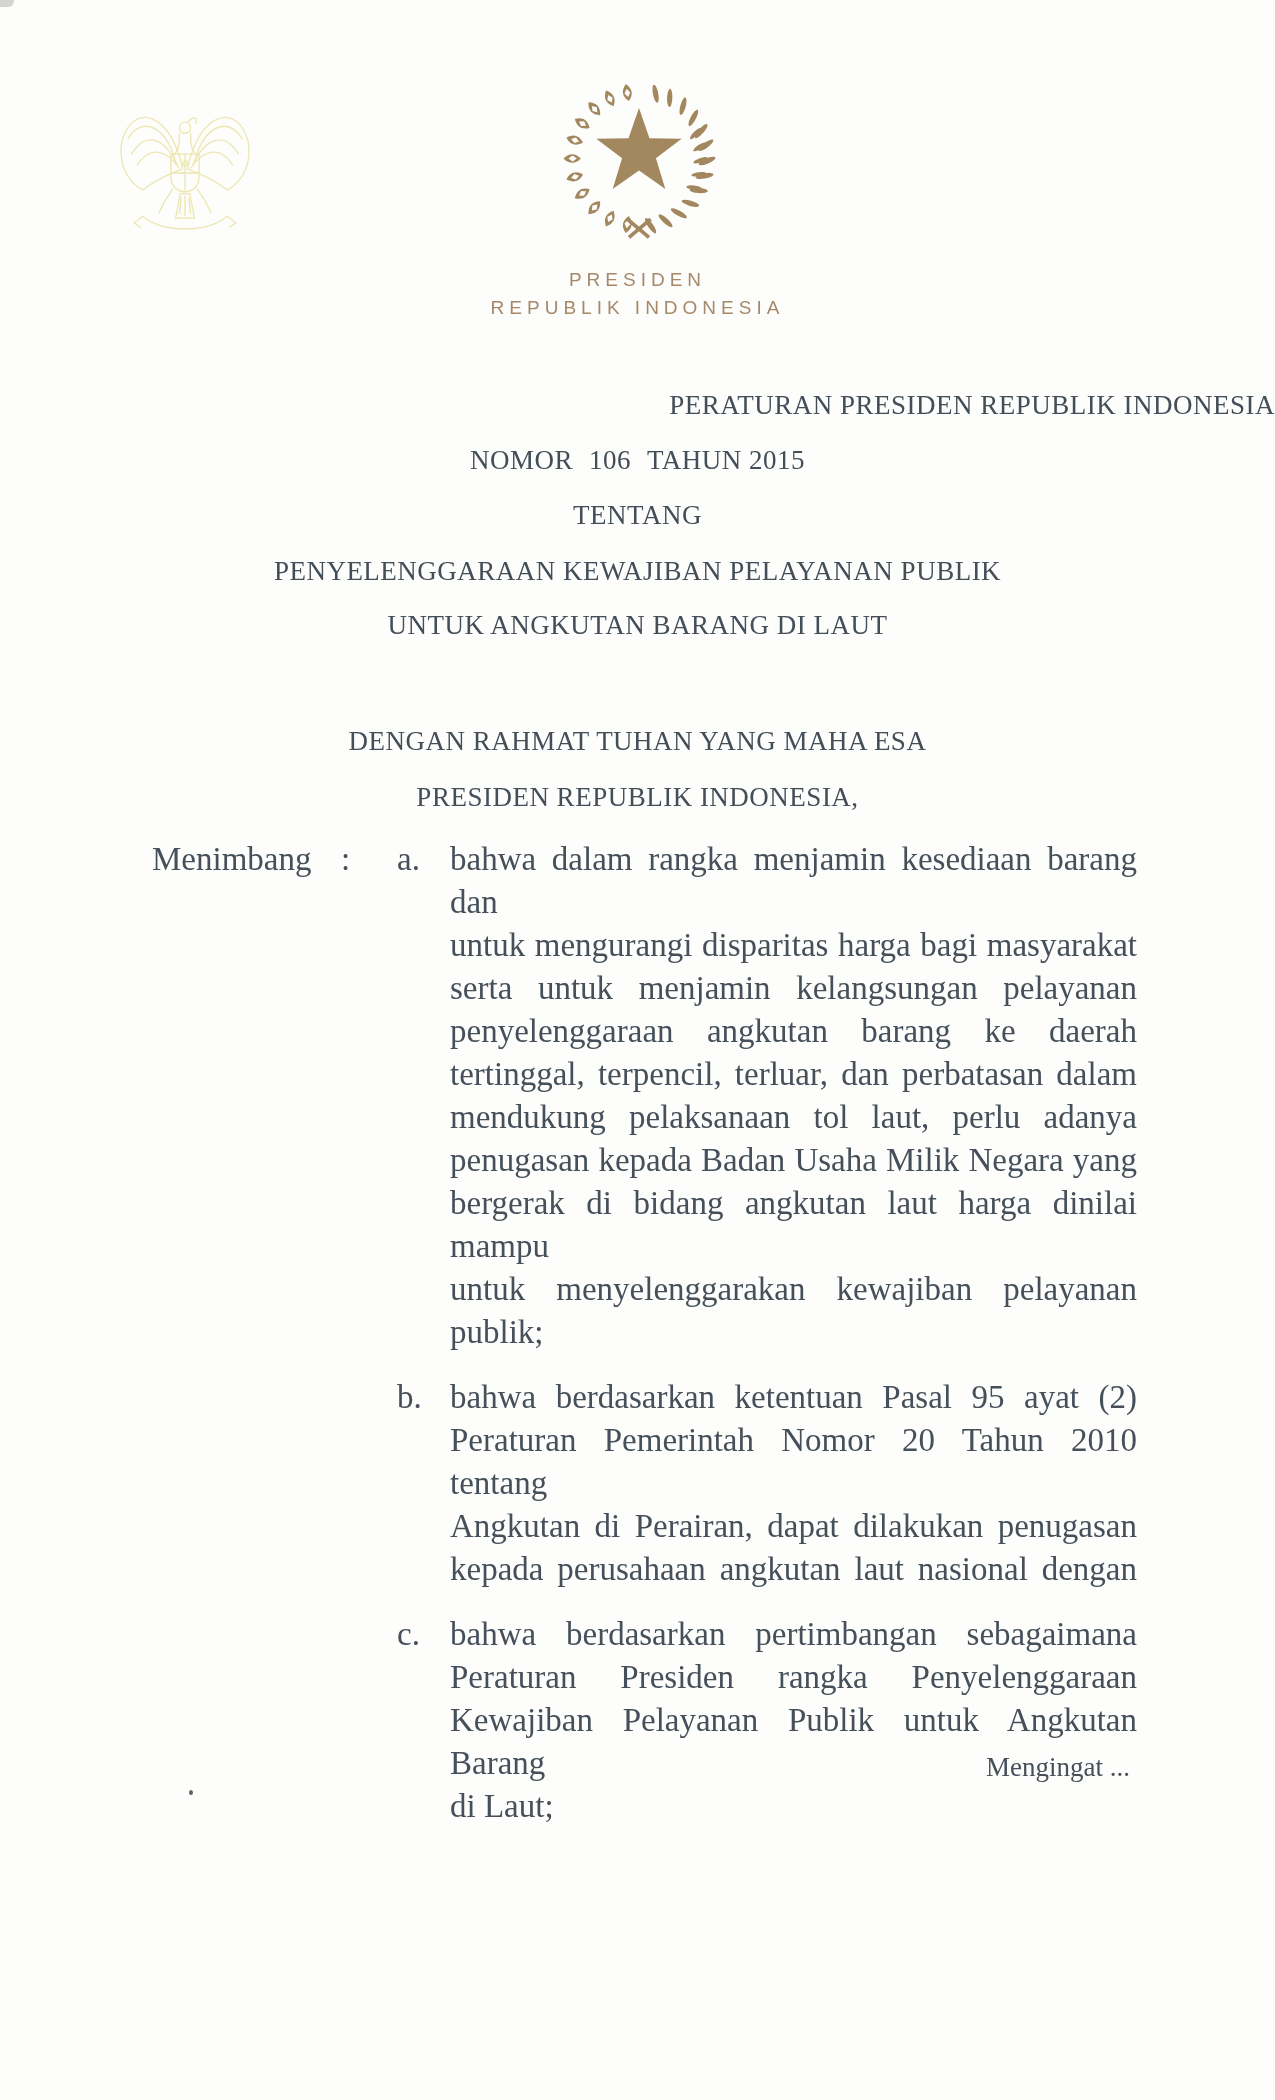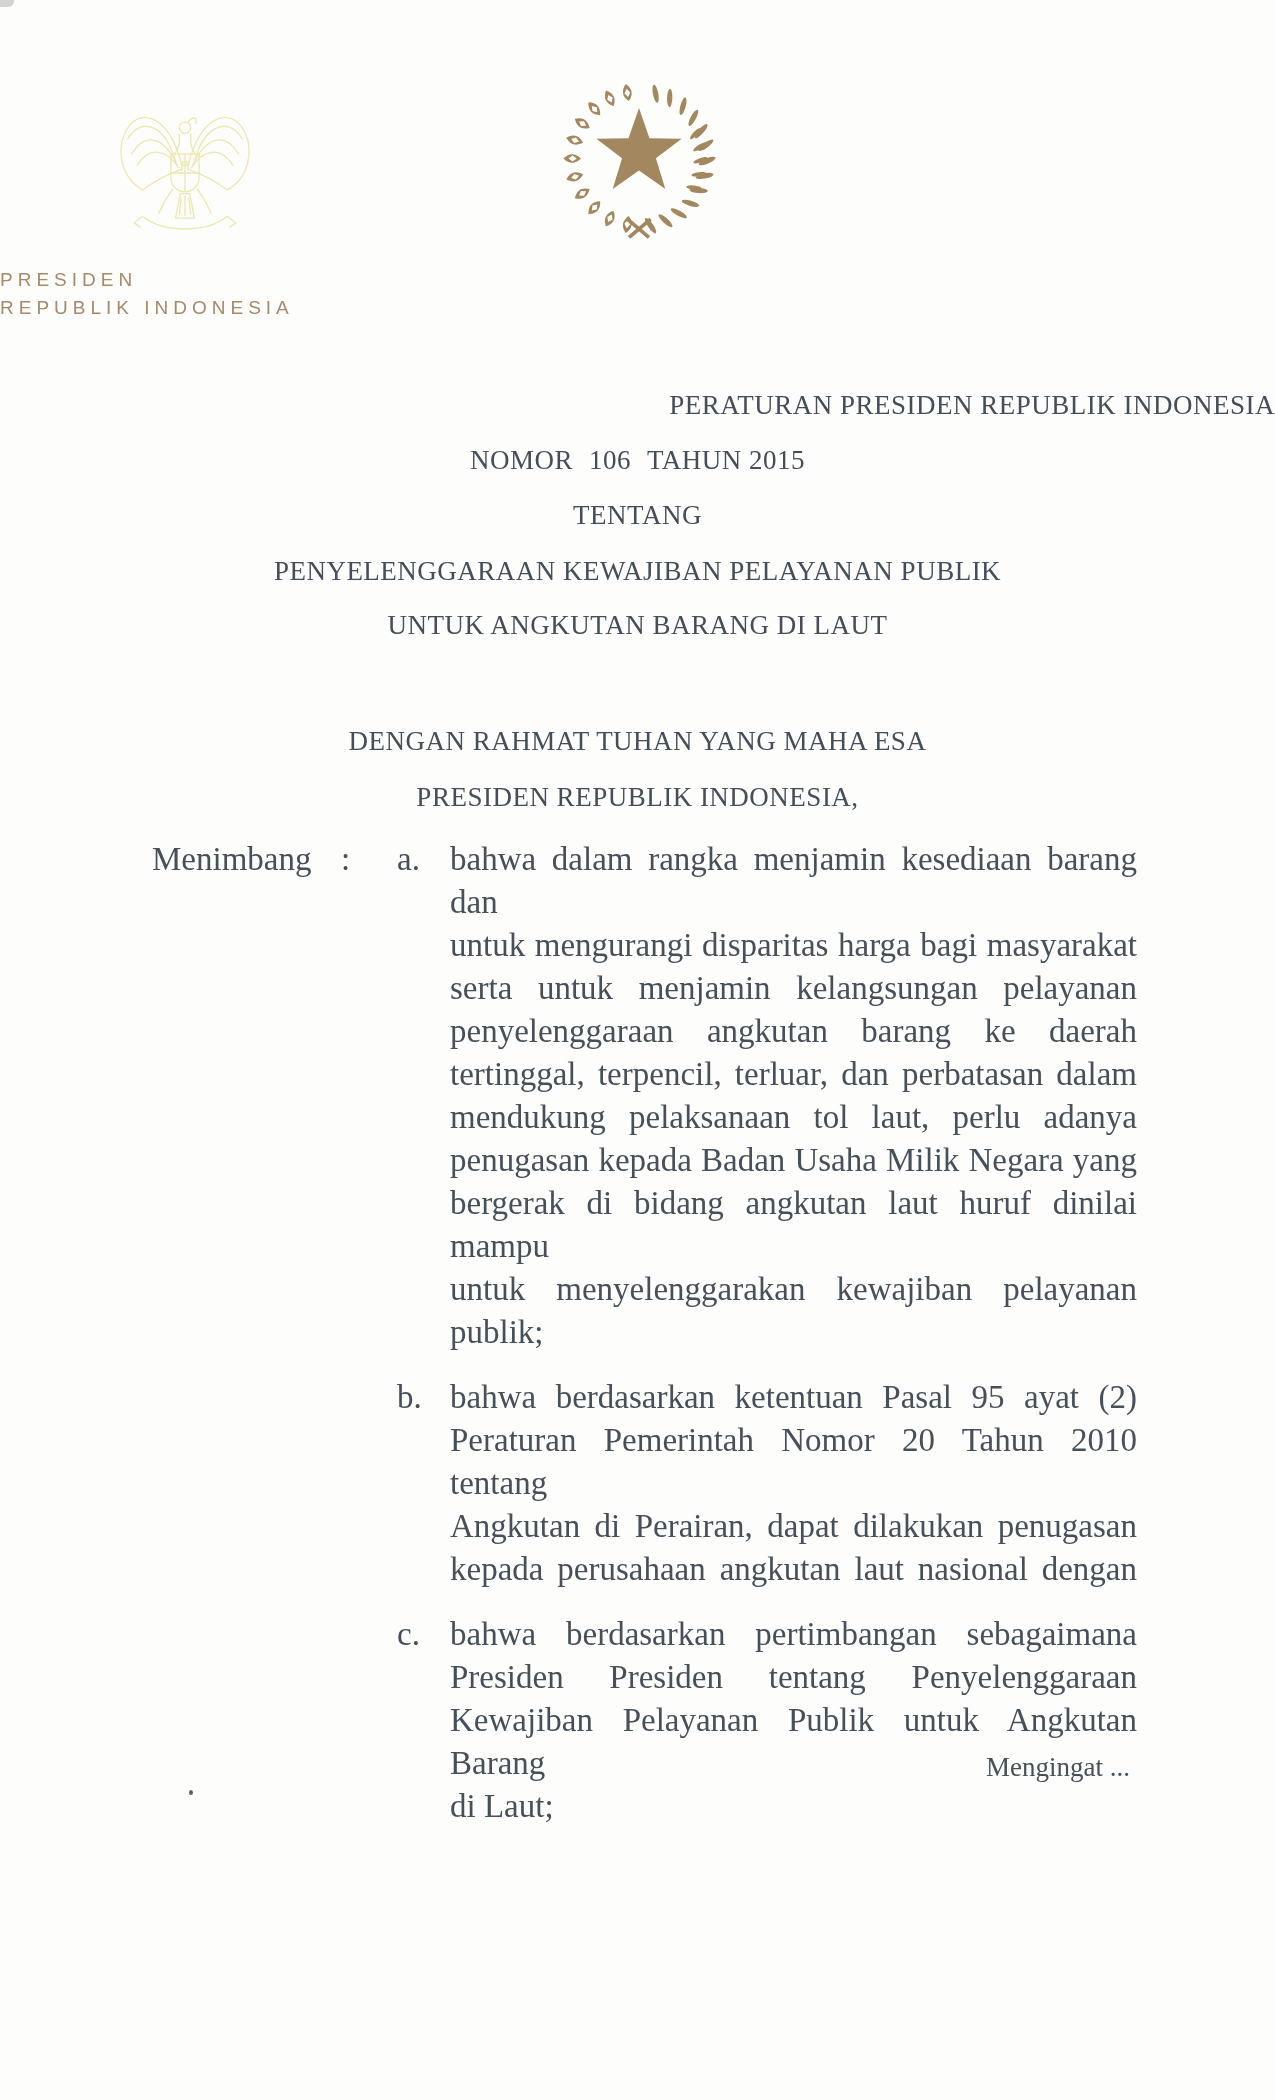--- a/index.html
+++ b/index.html
@@ -9,21 +9,21 @@
     background:#fdfdfb; overflow:hidden;
     font-family:"Liberation Serif", serif; color:#46505a;
   }
   
   .watermark { position:absolute; left:105px; top:72px; width:160px; height:185px; opacity:0.85; }
   
   .seal { position:absolute; left:556px; top:78px; width:166px; height:166px; }
   
   .gold-header {
     position:absolute; left:0; top:266px; width:100%;
-    text-align:left; font-family:"Liberation Sans", sans-serif;
+    text-align:center; font-family:"Liberation Sans", sans-serif;
     font-size:19px; line-height:28px; letter-spacing:5px; color:#a5896a;
   }
   .title-line {
     position:absolute; left:0; width:100%; text-align:center;
     font-size:27px; color:#434e59; letter-spacing:0.5px; white-space:nowrap;
   }
   .t1 { top:390px;text-align:right; }
   .t2 { top:445px; }
   .t3 { top:500px; }
   .t4 { top:556px; }
@@ -206,38 +206,38 @@
       <span class="cons-colon">:</span>
       <span class="cons-marker">a.</span>
       <div class="cons-body">
           <div class="jline">bahwa dalam rangka menjamin kesediaan barang dan</div>
           <div class="jline">untuk mengurangi disparitas harga bagi masyarakat</div>
           <div class="jline">serta untuk menjamin  kelangsungan pelayanan</div>
           <div class="jline">penyelenggaraan angkutan barang ke daerah</div>
           <div class="jline">tertinggal, terpencil, terluar, dan perbatasan dalam</div>
           <div class="jline">mendukung pelaksanaan tol laut, perlu adanya</div>
           <div class="jline">penugasan kepada Badan Usaha Milik Negara yang</div>
-          <div class="jline">bergerak di bidang angkutan laut huruf dinilai mampu</div>
+          <div class="jline">bergerak di bidang angkutan laut harga dinilai mampu</div>
           <div class="jline jlast">untuk menyelenggarakan kewajiban pelayanan publik;</div>
         </div>
     </div>
     <div class="cons-row">
       <span class="cons-marker">b.</span>
       <div class="cons-body">
           <div class="jline">bahwa berdasarkan ketentuan Pasal 95 ayat (2)</div>
           <div class="jline">Peraturan Pemerintah Nomor 20 Tahun 2010 tentang</div>
           <div class="jline">Angkutan di Perairan, dapat dilakukan penugasan</div>
           <div class="jline">kepada perusahaan angkutan laut nasional dengan</div>
         </div>
     </div>
     <div class="cons-row">
       <span class="cons-marker">c.</span>
       <div class="cons-body">
           <div class="jline">bahwa berdasarkan pertimbangan sebagaimana</div>
-          <div class="jline">Presiden Presiden tentang Penyelenggaraan</div>
+          <div class="jline">Peraturan Presiden rangka Penyelenggaraan</div>
           <div class="jline">Kewajiban Pelayanan Publik untuk Angkutan Barang</div>
           <div class="jline jlast">di Laut;</div>
         </div>
     </div>
   </div>
 
   <div class="continuation">Mengingat ...</div>
 
   <div class="speck-bl"></div>
   <div class="speck-tl"></div>

